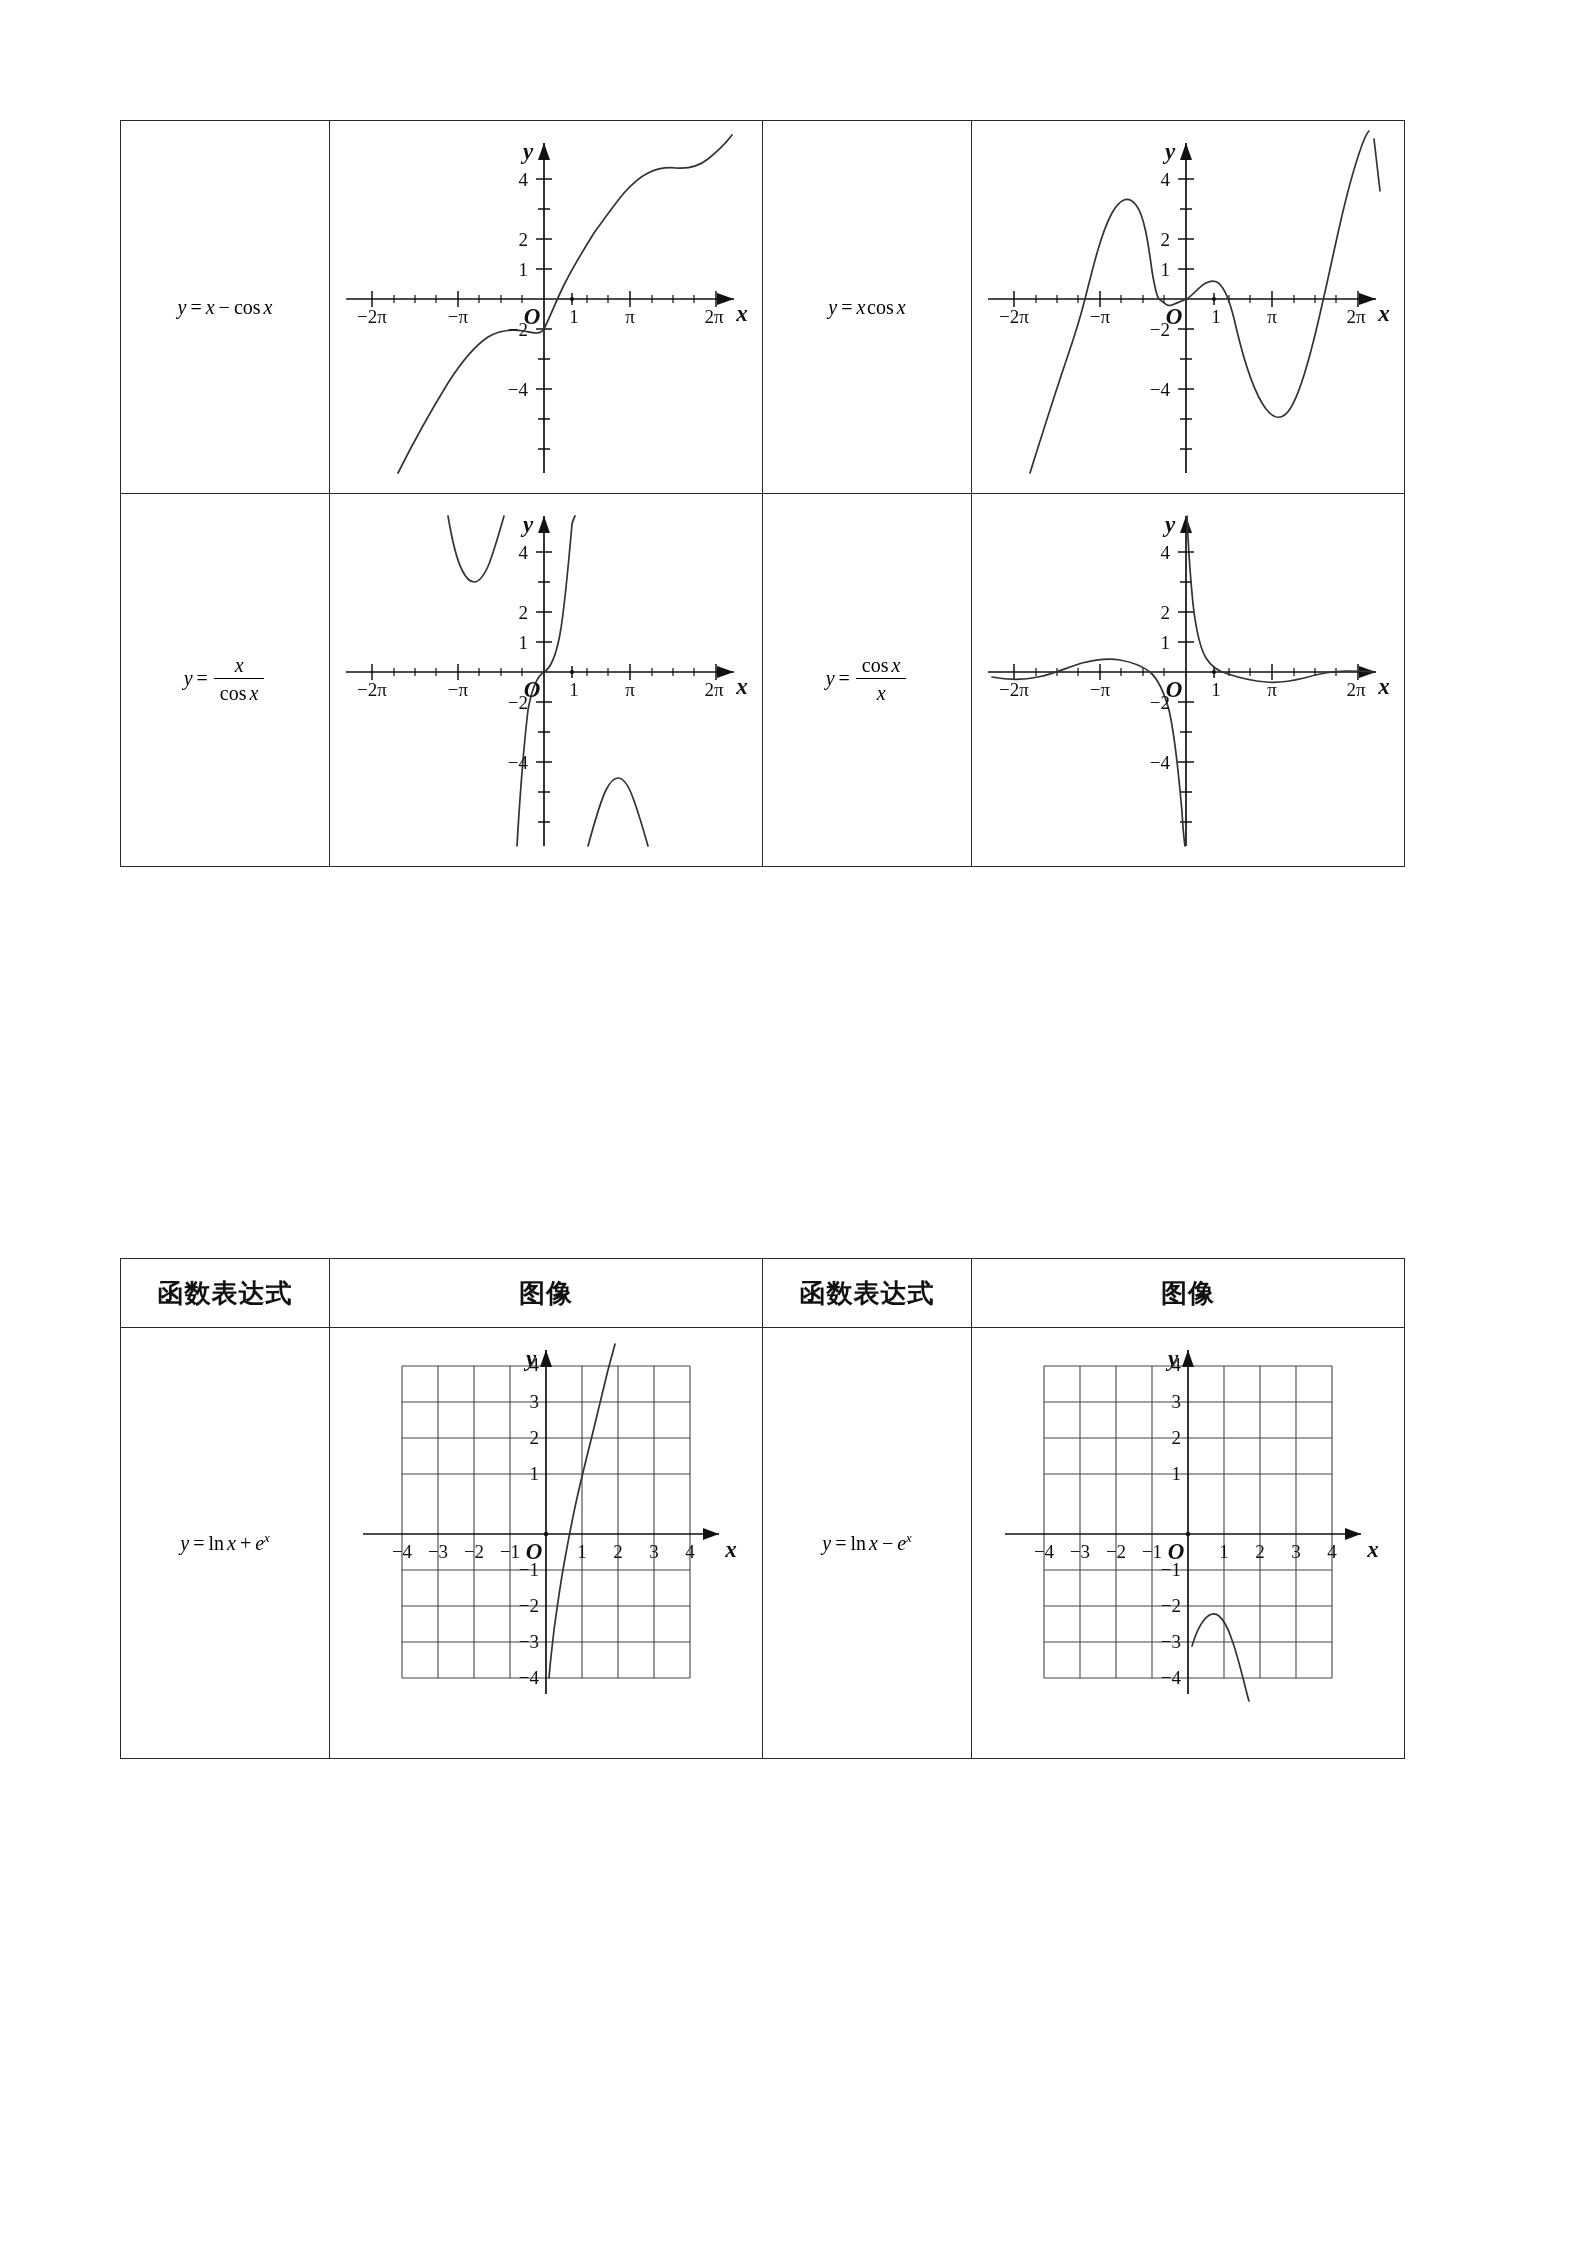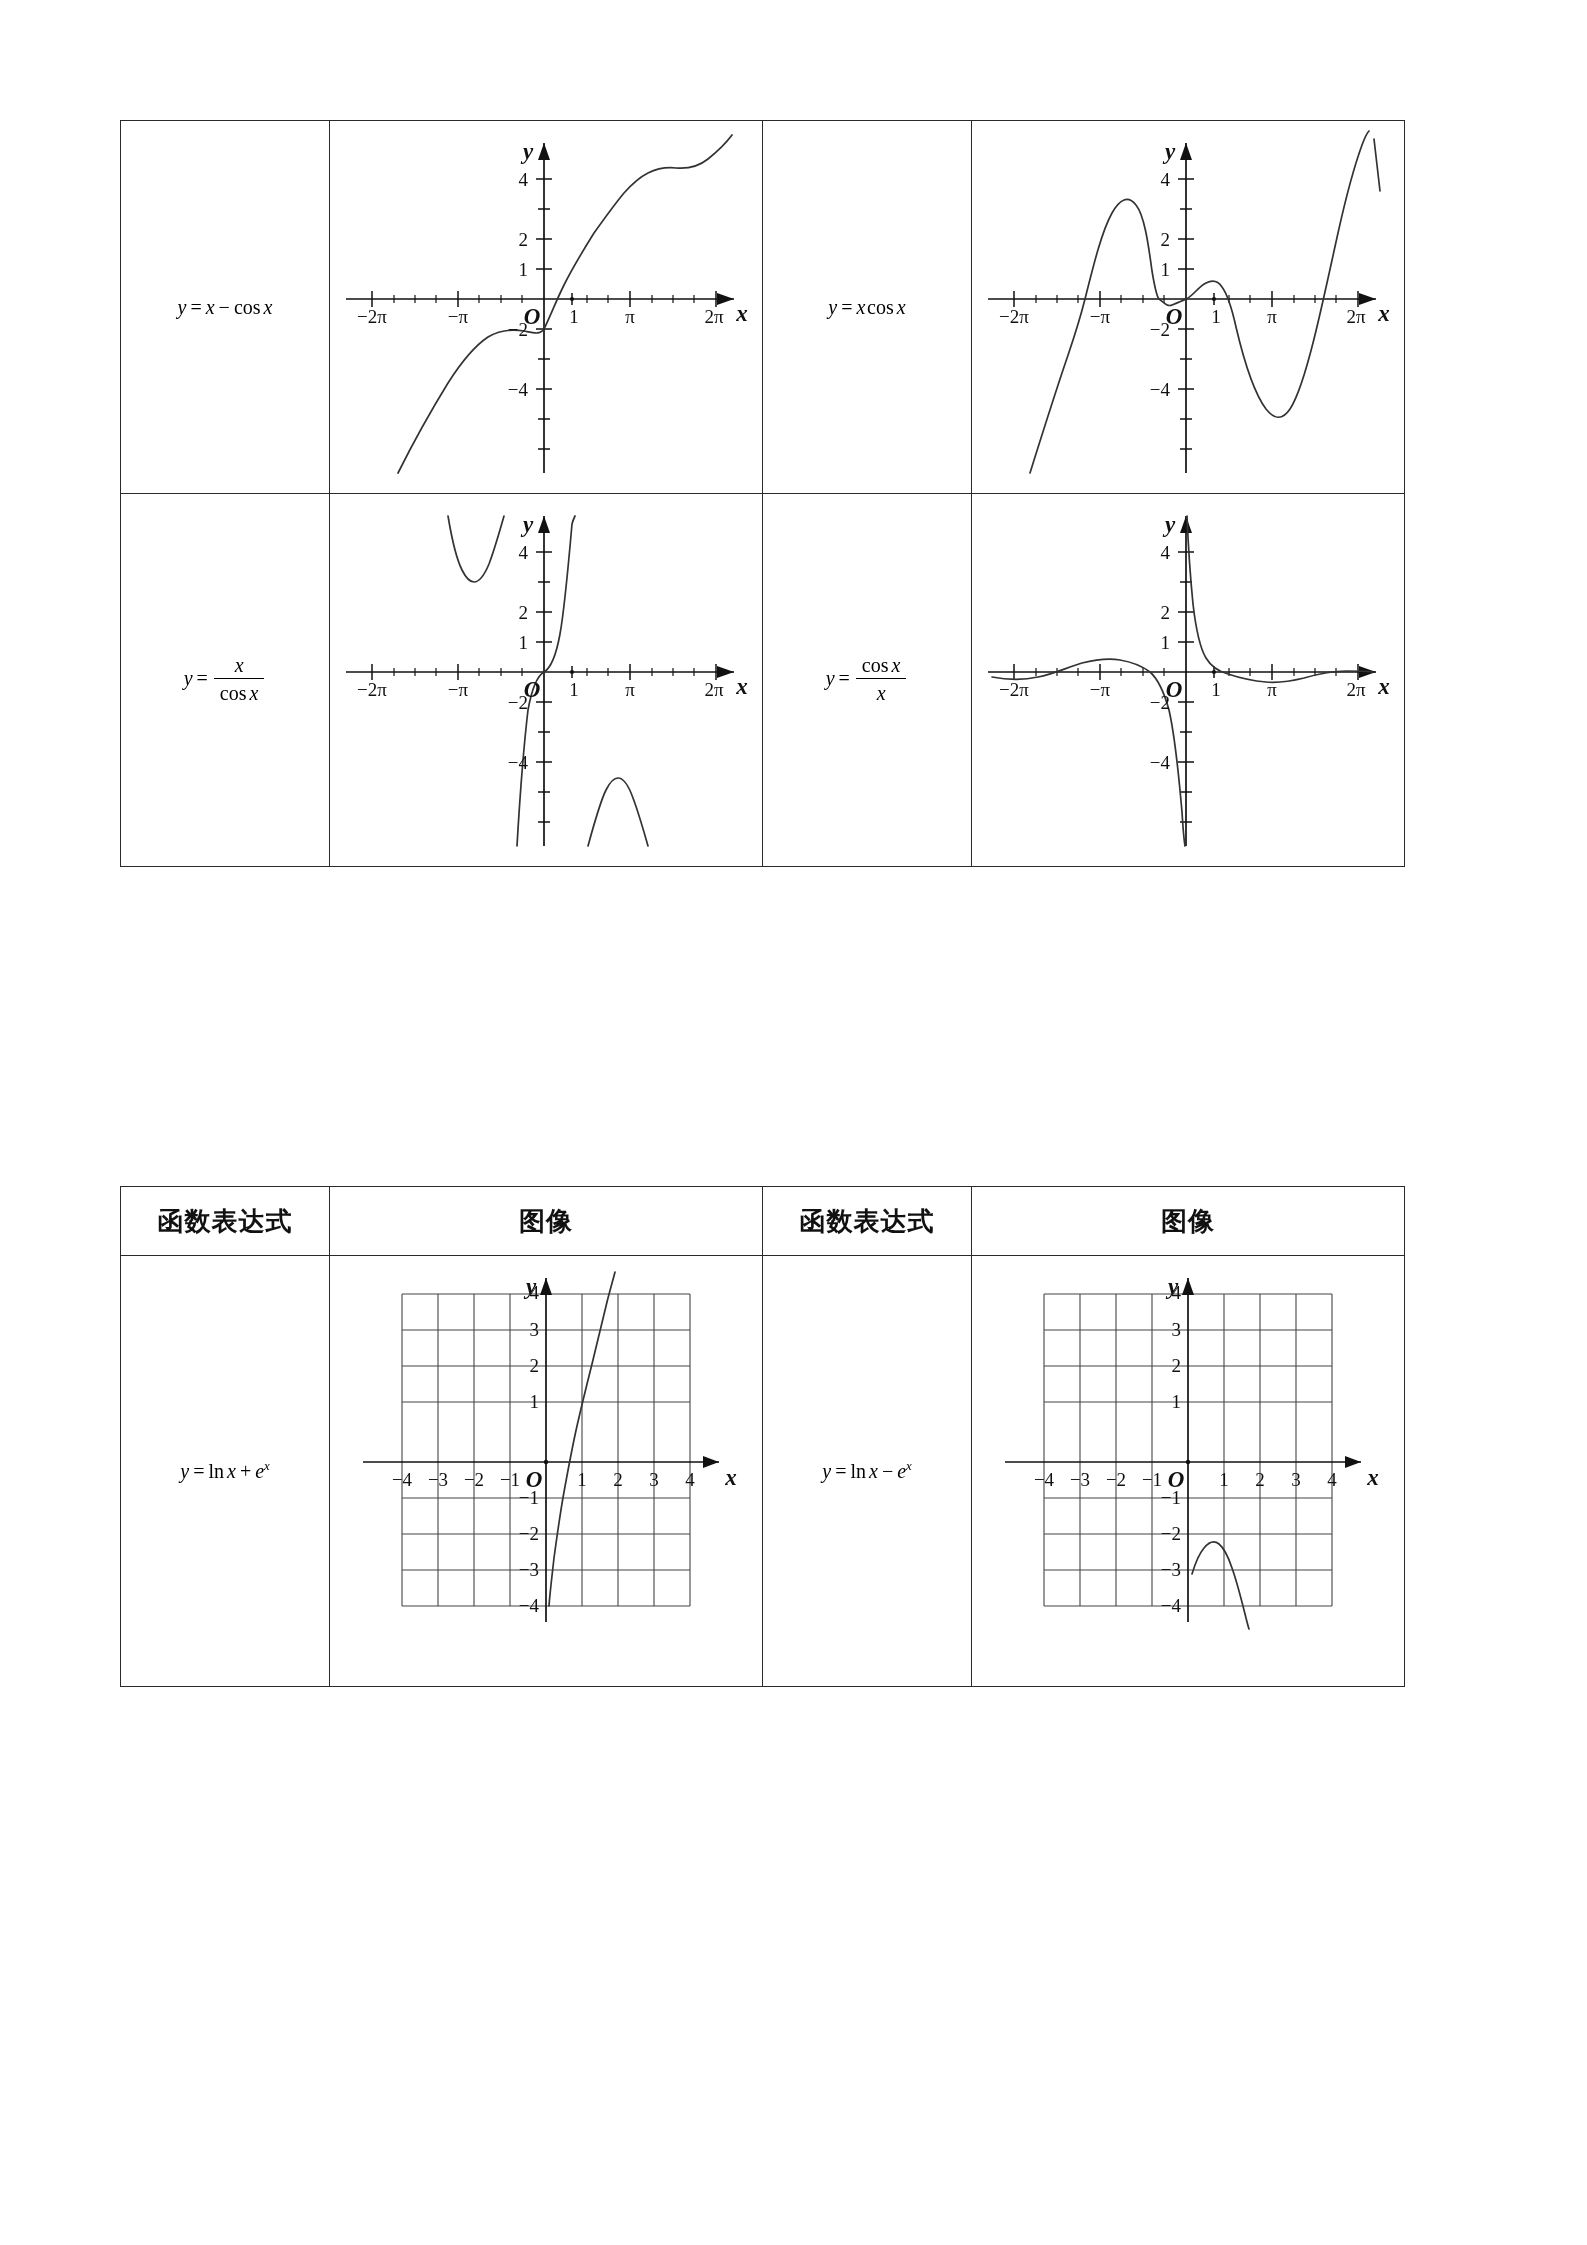--- a/index.html
+++ b/index.html
@@ -37,21 +37,21 @@
     background: #ffffff;
   }
 
   #table-top {
     left: 120px;
     top: 120px;
     width: 1280px;
   }
   #table-bottom {
     left: 120px;
-    top: 1186px;
+    top: 1258px;
     width: 1280px;
   }
 
   .col-expr  { width: 208px; }
   .col-graph { width: 432px; }
 
   .row-graph-top { height: 372px; }
   .row-graph-bot { height: 430px; }
   .row-head      { height: 68px; }
 

